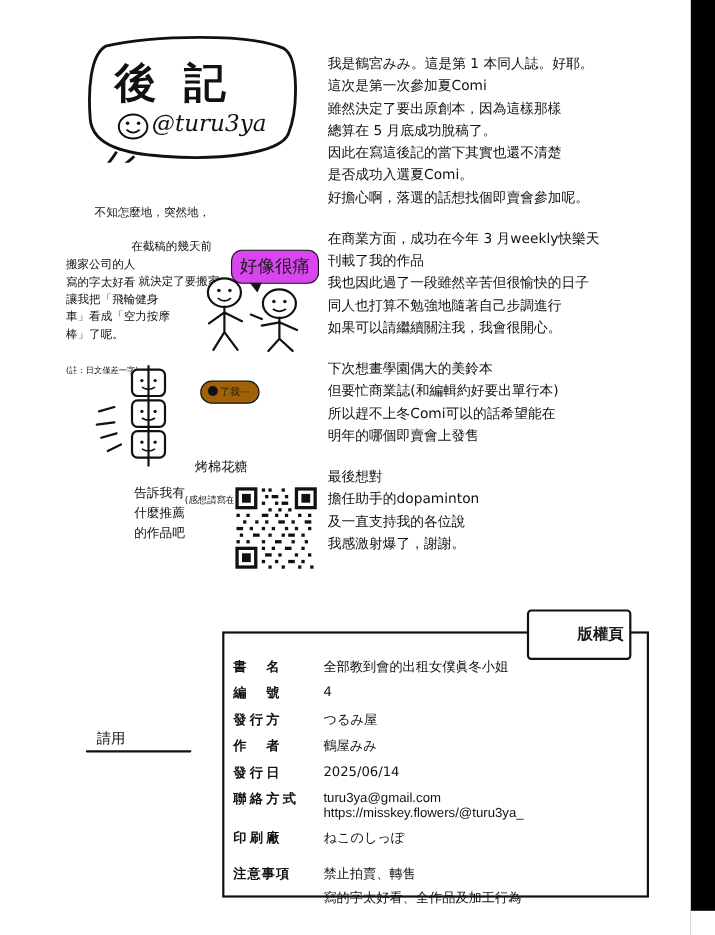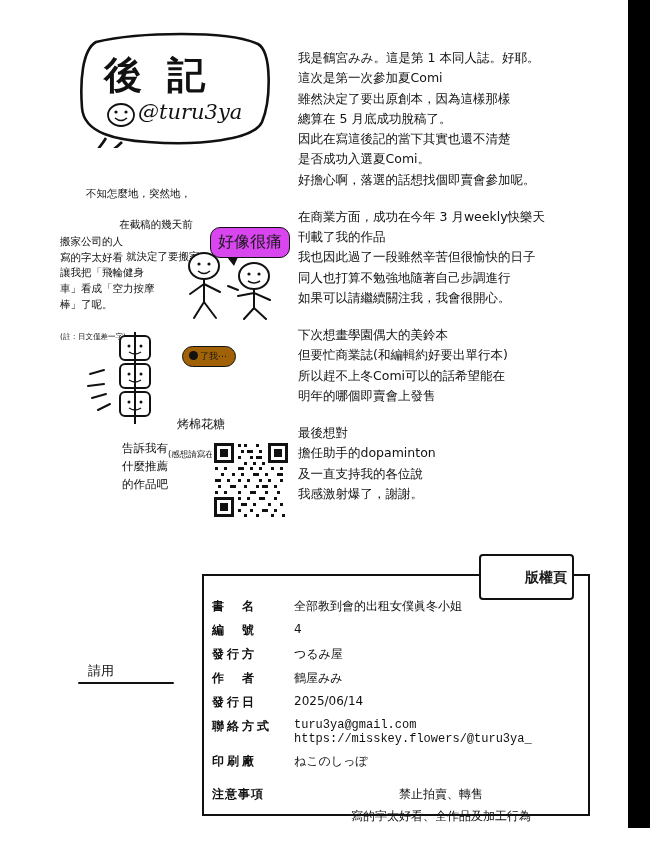--- a/index.html
+++ b/index.html
@@ -195,24 +195,24 @@
   }
   .crow { display: flex; margin-bottom: 7px; align-items: flex-start; }
   .ckey {
     width: 82px;
     flex: 0 0 82px;
     font-weight: bold;
     letter-spacing: 3px;
   }
   .cval { flex: 1; }
   .cval .sub { display: block; }
-  .cval.mono { font-family: Liberation Mono, monospace; }
+  .cval.mono { font-family: Liberation Sans, sans-serif; }
   .notice { margin-top: 16px; display: flex; }
   .notice .ckey { font-weight: bold; letter-spacing: 1px; }
-  .notice .cval div { margin-bottom: 5px; text-align: center; }
+  .notice .cval div { margin-bottom: 5px; }
 
   .stamp {
     position: absolute;
     right: 14px; top: -22px;
     width: 52px; height: 42px;
     border: 2px solid #111;
     border-radius: 4px;
     background: #fff;
     display: flex;
     align-items: center;

